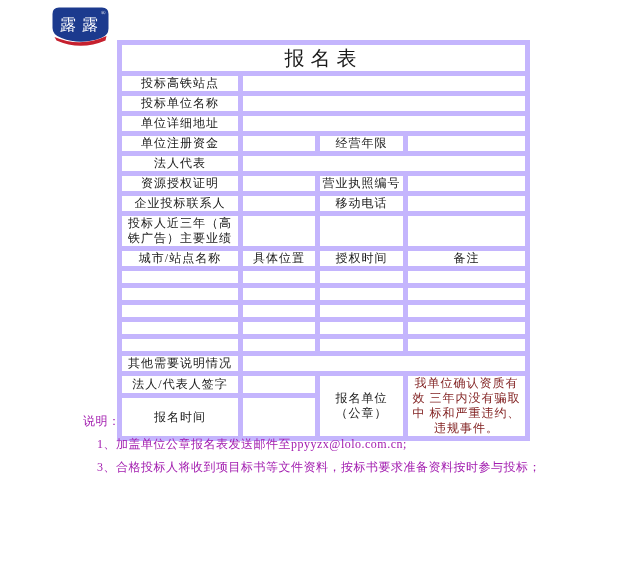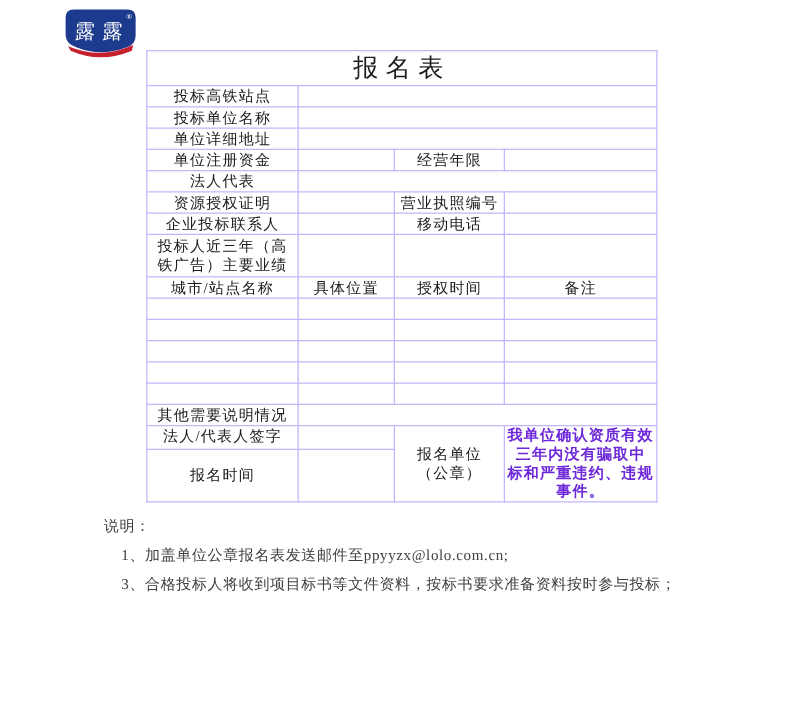--- a/index.html
+++ b/index.html
@@ -25,53 +25,52 @@
   
   table.form {
     position: absolute;
     left: 117px;
     top: 40px;
     width: 408px;
     border-collapse: collapse;
     table-layout: fixed;
   }
   table.form td {
-    border: 1px solid #c4b5fd;
+    border: 5px solid #c4b5fd;
     text-align: center;
     vertical-align: middle;
     font-size: 12px;
     letter-spacing: 1px;
     line-height: 15px;
     padding: 0 2px;
     overflow: hidden;
   }
   tr.h-title td { height: 28px; font-size: 20px; letter-spacing: 6px; line-height: 26px; }
   tr.h-std td   { height: 17px; margin-top: 13px; }
   tr.h-dbl td   { height: 34px; text-align: center; }
   tr.h-last td  { height: 39px; }
   td.decl {
     font-size: 9px;
     letter-spacing: 0;
     line-height: 13px;
     padding: 0 5px;
-    color: #6d28d9;
-    font-weight: bold;
+    color: #7f1d1d;
   }
   td.seal { line-height: 17px; letter-spacing: 2px; }
 
   
   .notes {
     position: absolute;
     left: 60px;
     top: 410px;
     width: 508px;
     font-size: 12px;
     line-height: 23px;
     letter-spacing: 0.5px;
-    color: #404040;
+    color: #a21caf;
   }
   .notes .heading { text-indent: 23px; }
   .notes .item    { text-indent: 37px; font-family: Liberation Serif, serif; }
   .notes b { font-weight: bold; }
 </style>
 </head>
 <body>
 
 <div class="logo">
   <svg width="57" height="42" viewBox="0 0 57 42">

